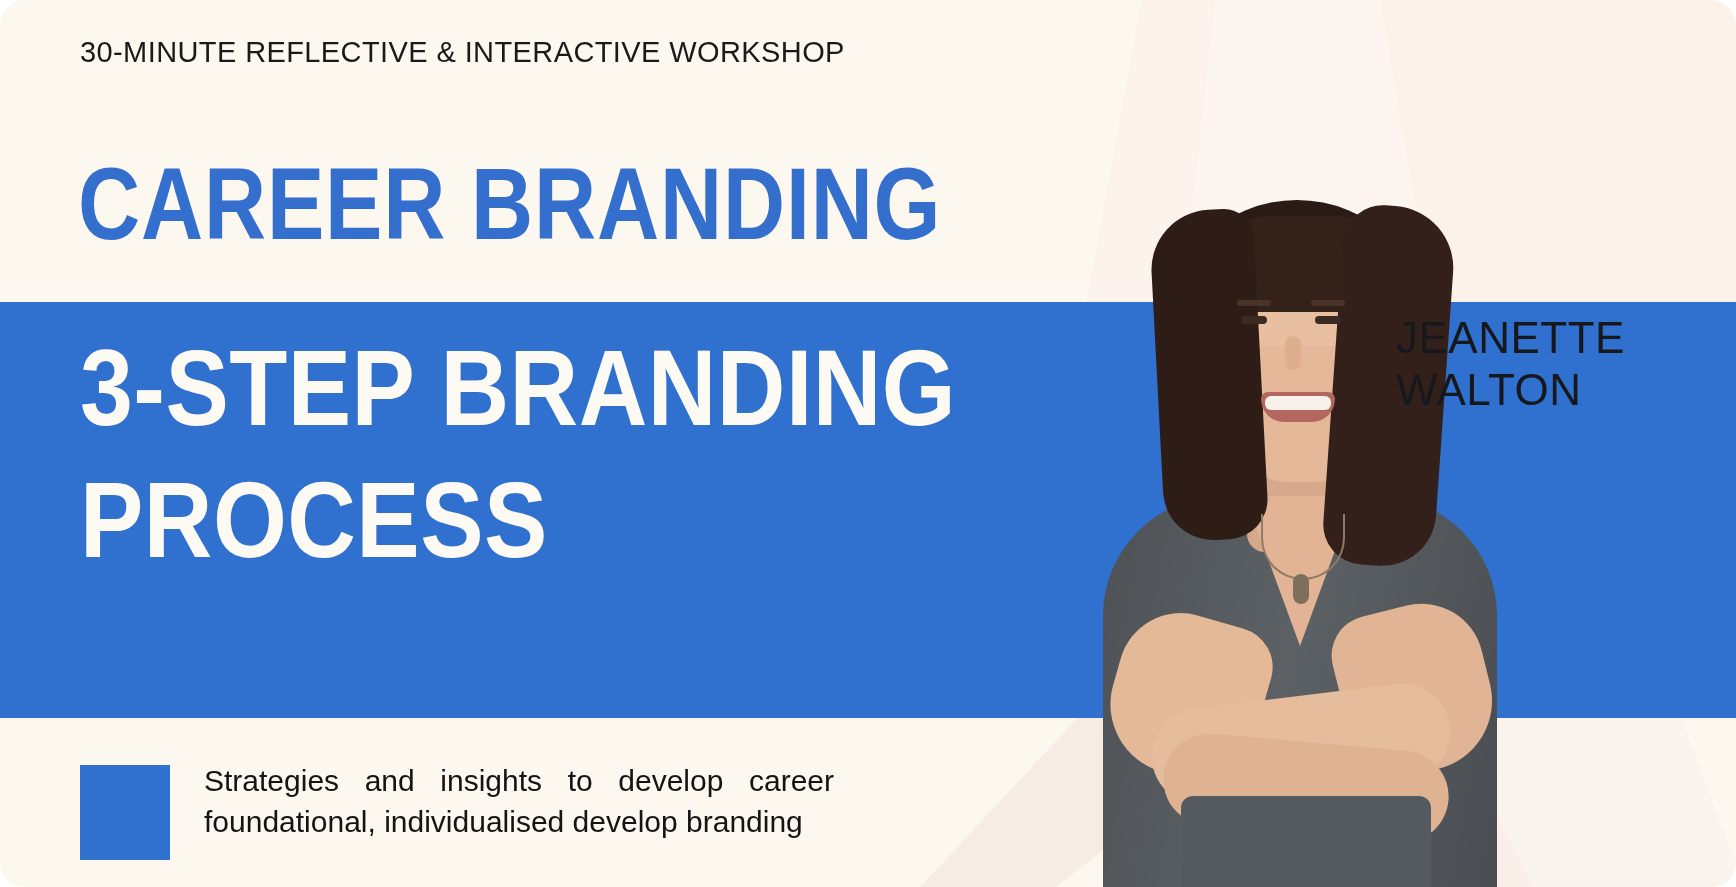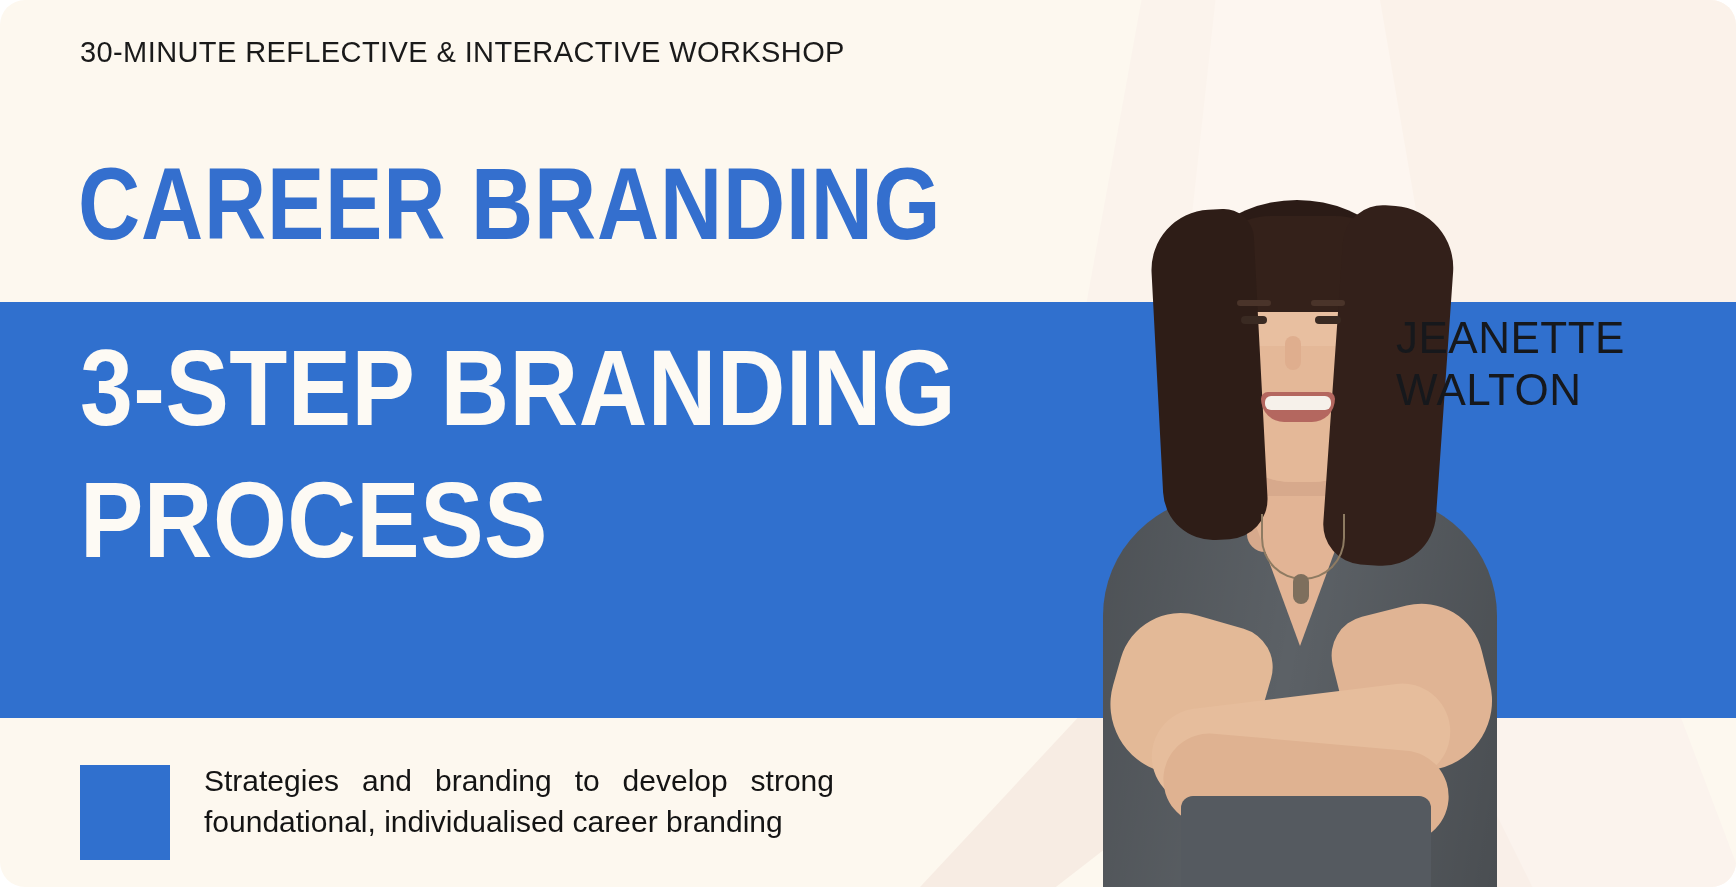--- a/index.html
+++ b/index.html
@@ -406,18 +406,18 @@
   </div>
 
   <div class="presenter-name">
     <span class="l">JEANETTE</span>
     <span class="l">WALTON</span>
   </div>
 
   <div class="footer-block">
     <div class="blue-square"></div>
     <div class="blurb">
-      <span class="l j">Strategies and branding to develop strong</span>
-      <span class="l">foundational, individualised career branding</span>
+      <span class="l j">Strategies and insights to develop career</span>
+      <span class="l">foundational, individualised develop branding</span>
     </div>
   </div>
 
 </div>
 
 </body></html>

